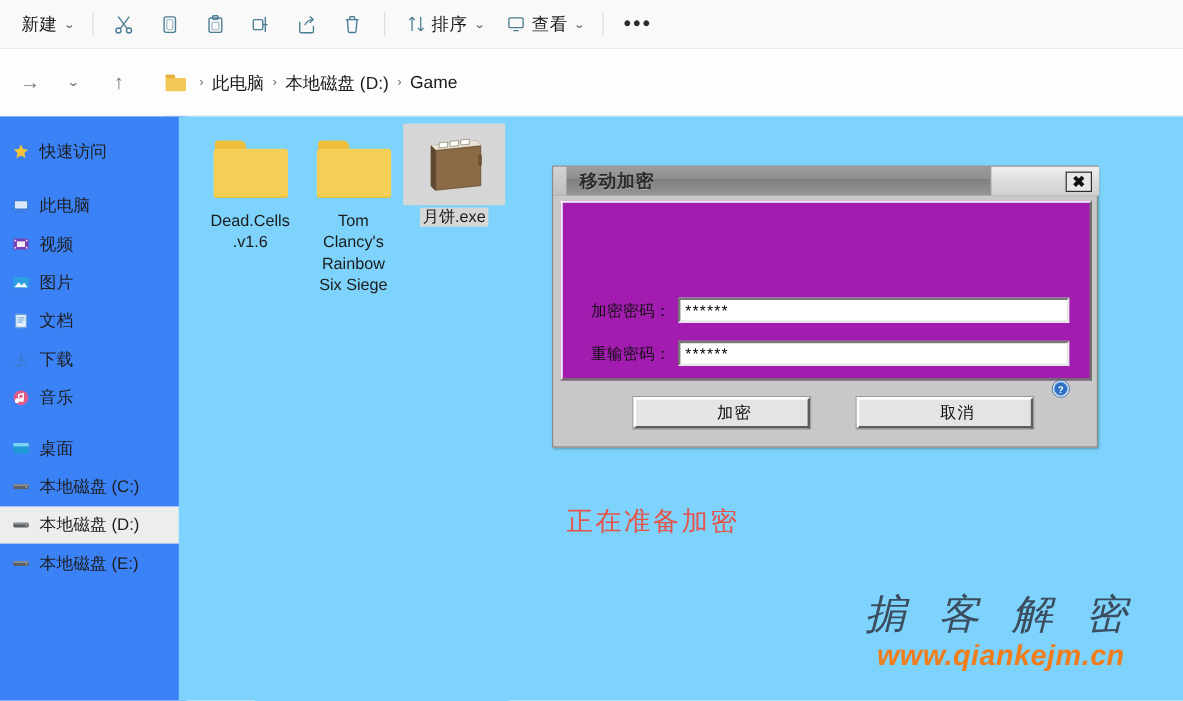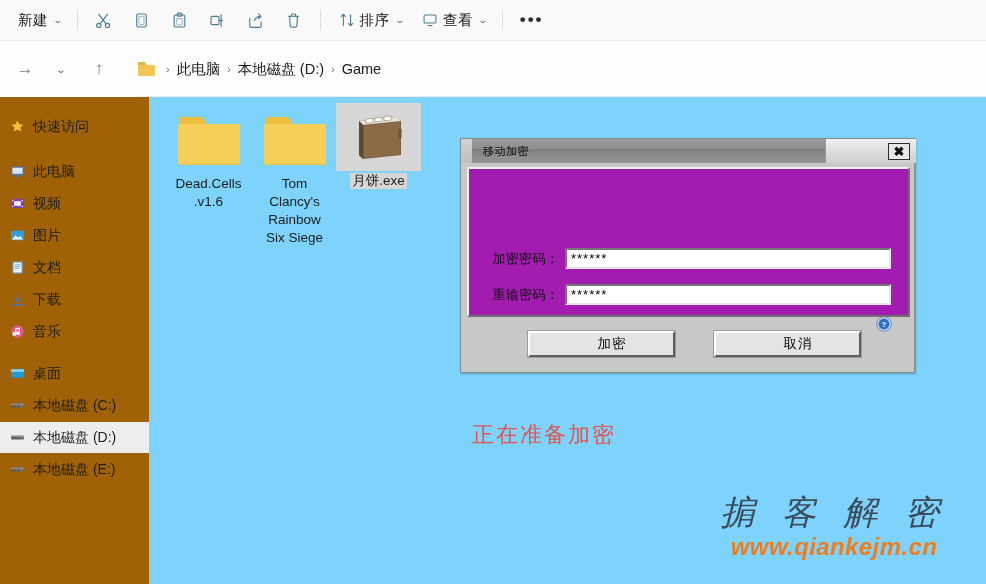--- a/index.html
+++ b/index.html
@@ -97,21 +97,21 @@
   .bc-text { white-space: nowrap; }
   .addr-underline {
     position: absolute; left: 137px; top: 96px;
     width: 849px; height: 1px; background: #ececec;
   }
 
   
   .sidebar {
     position: absolute; left: 0; top: 97px;
     width: 156px; height: 487px;
-    background: #a16207;
+    background: #3b82f6;
     border-right: 1px solid #e6e6e6;
     padding-top: 14px;
   }
   .side-item {
     position: relative;
     display: flex; align-items: center;
     height: 31px;
     padding-left: 8px;
     font-size: 14px;
     color: #1d1d1d;
@@ -172,21 +172,21 @@
     box-shadow: 1px 1px 2px rgba(0,0,0,.28);
   }
   .dlg-titlebar {
     position: absolute; left: 0; top: 0;
     width: 455px; height: 24px;
     background: linear-gradient(to bottom, #9d9d9d 0%, #8e8e8e 42%, #7f7f7f 43%, #969696 100%);
     display: flex; align-items: center;
   }
   .dlg-title {
     margin-left: 22px;
-    font-size: 11px;
+    font-size: 15px;
     color: #2b2b2b;
     font-weight: bold;
     letter-spacing: .5px;
     text-shadow: 0 1px 0 rgba(255,255,255,.28);
   }
   .dlg-titlebar .lstub {
     position: absolute; left: 0; top: 0; width: 11px; height: 24px;
     background: linear-gradient(to bottom,#d2d2d2,#bfbfbf);
   }
   .dlg-caps {

